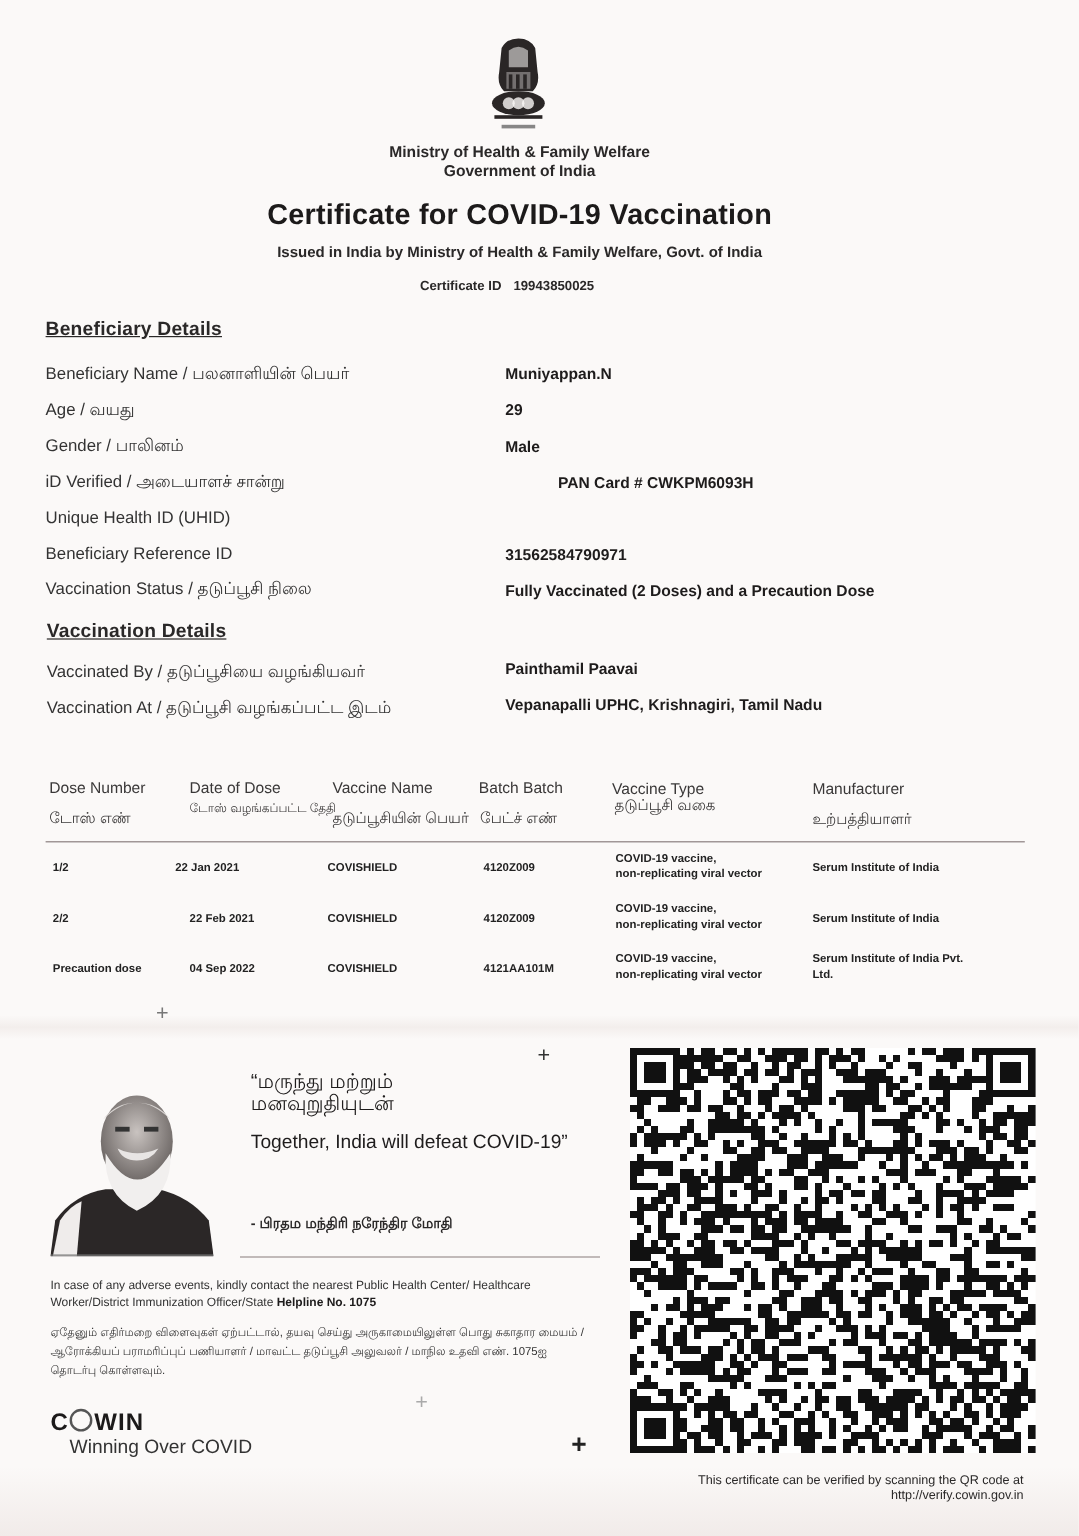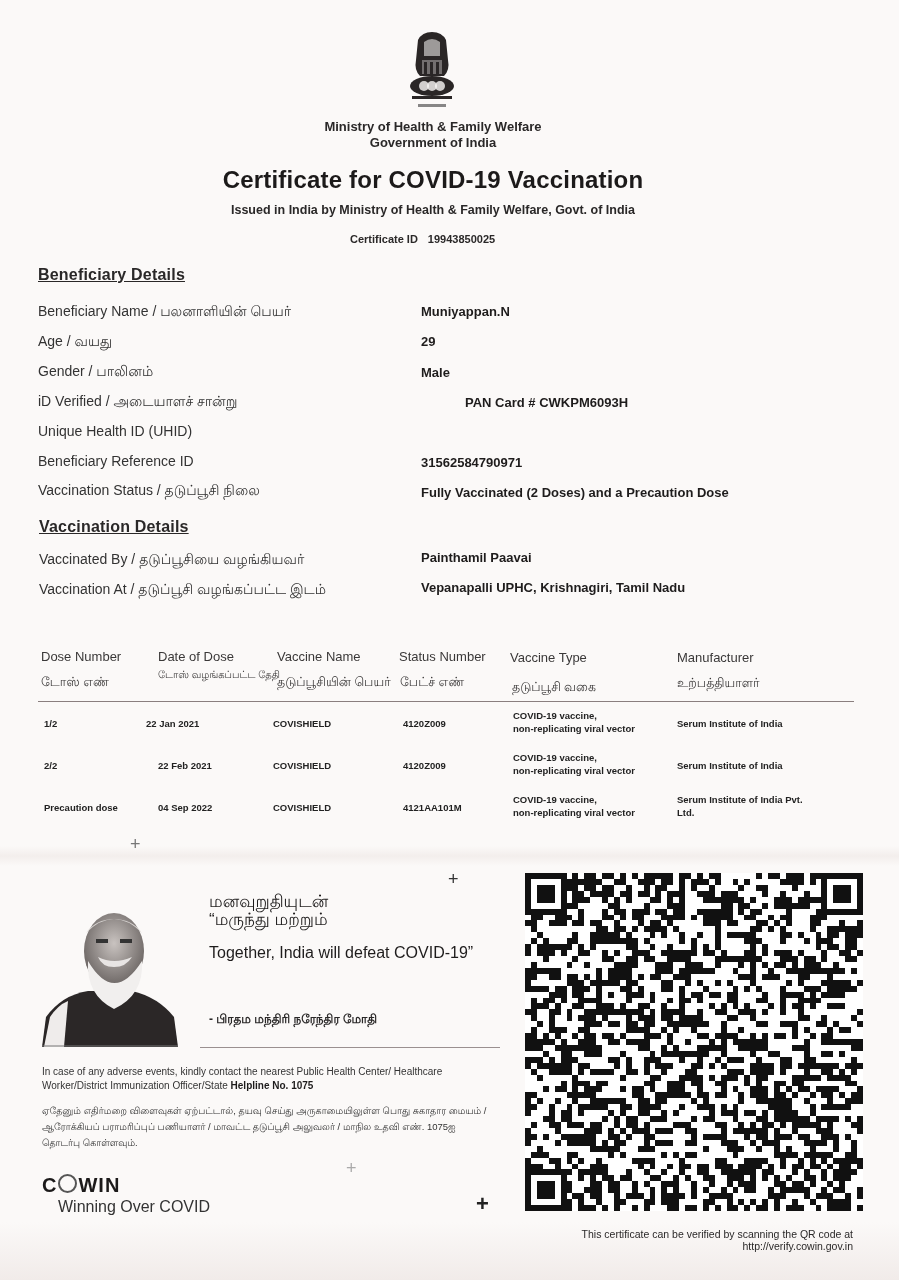--- a/index.html
+++ b/index.html
@@ -115,25 +115,25 @@
 <div>
   <div class="abs th" style="left:41px; top:649px;">Dose Number</div>
   <div class="abs th-ta" style="left:41px; top:675px;">டோஸ் எண்</div>
 
   <div class="abs th" style="left:158px; top:649px;">Date of Dose</div>
   <div class="abs th-ta small" style="left:158px; top:670px;">டோஸ் வழங்கப்பட்ட தேதி</div>
 
   <div class="abs th" style="left:277px; top:649px;">Vaccine Name</div>
   <div class="abs th-ta" style="left:277px; top:675px;">தடுப்பூசியின் பெயர்</div>
 
-  <div class="abs th" style="left:399px; top:649px;">Status Number</div>
+  <div class="abs th" style="left:399px; top:649px;">Batch Batch</div>
   <div class="abs th-ta" style="left:400px; top:675px;">பேட்ச் எண்</div>
 
   <div class="abs th" style="left:510px; top:650px;">Vaccine Type</div>
-  <div class="abs th-ta" style="left:512px; top:680px;font-family:Liberation Serif, serif;">தடுப்பூசி வகை</div>
+  <div class="abs th-ta" style="left:512px; top:664px;">தடுப்பூசி வகை</div>
 
   <div class="abs th" style="left:677px; top:650px;">Manufacturer</div>
   <div class="abs th-ta" style="left:677px; top:676px;">உற்பத்தியாளர்</div>
 
   <div class="abs table-rule"></div>
 
   <div>
     <div class="abs td" style="left:44px; top:717px;">1/2</div>
     <div class="abs td" style="left:146px; top:717px;">22 Jan 2021</div>
     <div class="abs td" style="left:273px; top:717px;">COVISHIELD</div>
@@ -196,22 +196,22 @@
   <ellipse cx="72" cy="46" rx="30" ry="38" fill="url(#face)"></ellipse>
   <path d="M46 56 Q72 100 100 56 Q102 90 72 104 Q44 90 46 56 Z" fill="#f1efee"></path>
   <path d="M56 52 Q72 60 90 52 Q84 62 72 62 Q60 62 56 52 Z" fill="#e8e5e4"></path>
   <rect x="54" y="34" width="12" height="4" fill="#333"></rect>
   <rect x="78" y="34" width="12" height="4" fill="#333"></rect>
   <path d="M44 28 Q72 0 100 28 Q90 14 72 14 Q54 14 44 28 Z" fill="#d8d4d2"></path>
   <line x1="0" y1="141" x2="136" y2="141" stroke="#777" stroke-width="1"></line>
 </svg>
 
 <div class="abs quote-ta">
+  <div>“மருந்து மற்றும்</div>
   <div>மனவுறுதியுடன்</div>
-  <div>“மருந்து மற்றும்</div>
 </div>
 <div class="abs quote-en">Together, India will defeat COVID-19”</div>
 <div class="abs quote-by">- பிரதம மந்திரி நரேந்திர மோதி</div>
 <div class="abs bottom-rule"></div>
 
 <div class="abs note-en"><span>In case of any adverse events, kindly contact the nearest Public Health Center/ Healthcare Worker/District Immunization Officer/State </span><b>Helpline No. 1075</b></div>
 <div class="abs note-ta">ஏதேனும் எதிர்மறை விளைவுகள் ஏற்பட்டால், தயவு செய்து அருகாமையிலுள்ள பொது சுகாதார மையம் / ஆரோக்கியப் பராமரிப்புப் பணியாளர் / மாவட்ட தடுப்பூசி அலுவலர் / மாநில உதவி எண். 1075ஐ தொடர்பு கொள்ளவும்.</div>
 
 <div class="abs cowin"><span>C</span><span style="display:inline-block;width:15px;height:15px;border:2.5px solid #555;border-radius:50%;vertical-align:-1px;margin:0 1px;"></span><span>WIN</span></div>
 <div class="abs cowin-tag">Winning Over COVID</div>

